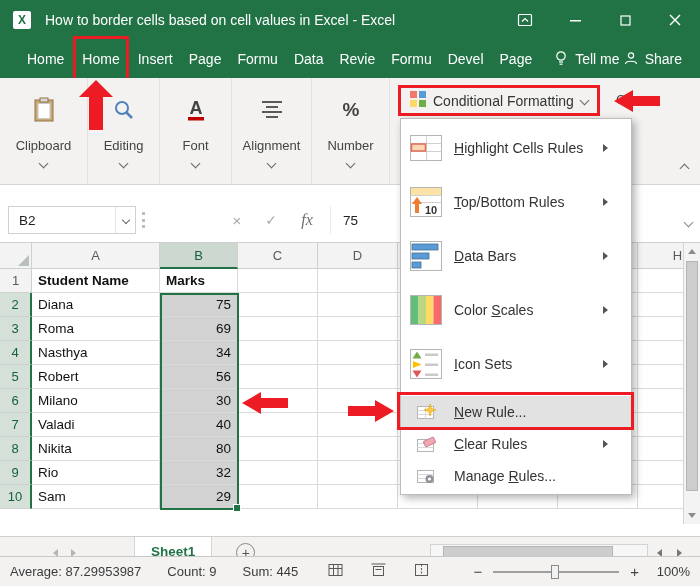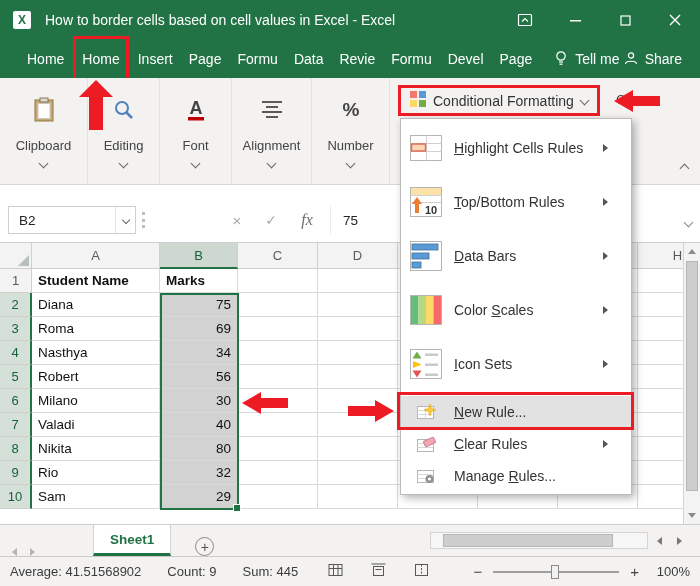--- a/index.html
+++ b/index.html
@@ -74,21 +74,21 @@
   .vscroll{position:absolute;right:0;top:0;bottom:0;width:17px;background:#f3f3f3;border-left:1px solid #d4d4d4;}
   .vs-btn{position:absolute;left:0;right:0;height:17px;display:flex;align-items:center;justify-content:center;}
   .vs-up{top:0;}.vs-dn{bottom:0;}
   .vs-thumb{position:absolute;left:2px;right:2px;top:18px;height:230px;background:#cdcdcd;border:1px solid #b5b5b5;}
   .tri-up{width:0;height:0;border-left:4px solid transparent;border-right:4px solid transparent;border-bottom:5px solid #8b8b8b;}
   .tri-dn{width:0;height:0;border-left:4px solid transparent;border-right:4px solid transparent;border-top:5px solid #8b8b8b;}
   .tri-l{width:0;height:0;border-top:4px solid transparent;border-bottom:4px solid transparent;border-right:5px solid #777;}
   .tri-r{width:0;height:0;border-top:4px solid transparent;border-bottom:4px solid transparent;border-left:5px solid #777;}
 
   
-  .tabbar{position:absolute;top:524px;left:0;right:0;height:32px;background:#f3f2f1;border-top:1px solid #cfcfcf;display:flex;align-items:flex-end;}
+  .tabbar{position:absolute;top:536px;left:0;right:0;height:32px;background:#f3f2f1;border-top:1px solid #cfcfcf;display:flex;align-items:center;padding-left:41px;}
   .tab-nav{display:flex;gap:13px;margin-left:12px;opacity:.5;}
   .sheet-tab{margin-left:58px;height:100%;background:#fff;display:flex;align-items:center;padding:0 16px;color:#217346;font-weight:bold;font-size:13.5px;border-left:1px solid #d4d4d4;border-right:1px solid #d4d4d4;border-bottom:3px solid #217346;}
   .add-sheet{margin-left:24px;width:19px;height:19px;border:1px solid #8a8a8a;border-radius:50%;display:flex;align-items:center;justify-content:center;color:#555;font-size:14px;line-height:1;}
   .hscroll{position:absolute;right:12px;top:6px;width:258px;height:19px;display:flex;align-items:center;gap:2px;}
   .hs-track{flex:1;height:17px;background:#f6f6f6;border:1px solid #d4d4d4;position:relative;}
   .hs-thumb{position:absolute;left:12px;top:1px;height:13px;width:170px;background:#cdcdcd;border:1px solid #b5b5b5;}
   .hs-btn{width:18px;height:17px;display:flex;align-items:center;justify-content:center;}
 
   
   .statusbar{position:absolute;top:556px;left:0;right:0;height:30px;background:#f3f2f1;border-top:1px solid #c9c9c9;display:flex;align-items:center;font-size:13px;color:#3c3c3c;}
@@ -394,21 +394,21 @@
           <span class="tri-l"></span>
         </div>
       <div class="hs-btn">
           <span class="tri-r"></span>
         </div>
     </div>
   </div>
 
   <div class="statusbar">
     <div class="sb-stats">
-      <span>Average: 41.51568902</span>
+      <span>Average: 87.29953987</span>
       <span>Count: 9</span>
       <span>Sum: 445</span>
     </div>
     <div class="sb-views">
       <span>
         <svg width="15" height="14" fill="none" stroke="#595959">
             <rect x="1" y="1.5" width="13" height="11"></rect>
             <line x1="1" y1="5.5" x2="14" y2="5.5"></line>
             <line x1="5.5" y1="1.5" x2="5.5" y2="12.5"></line>
             <line x1="10" y1="1.5" x2="10" y2="12.5"></line>

